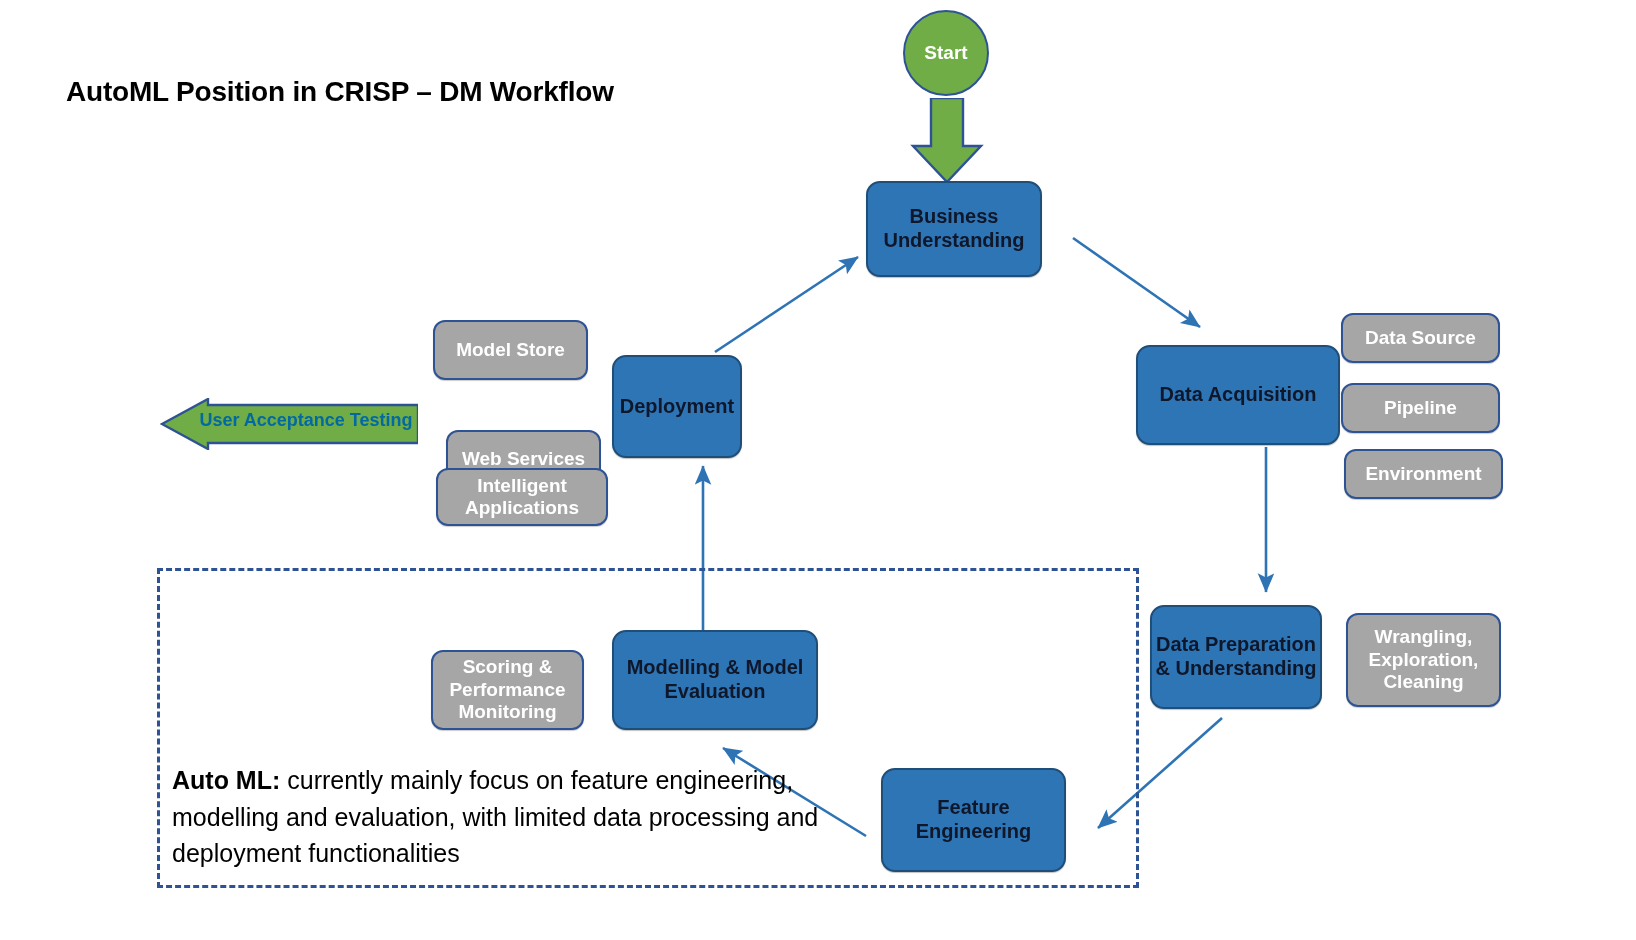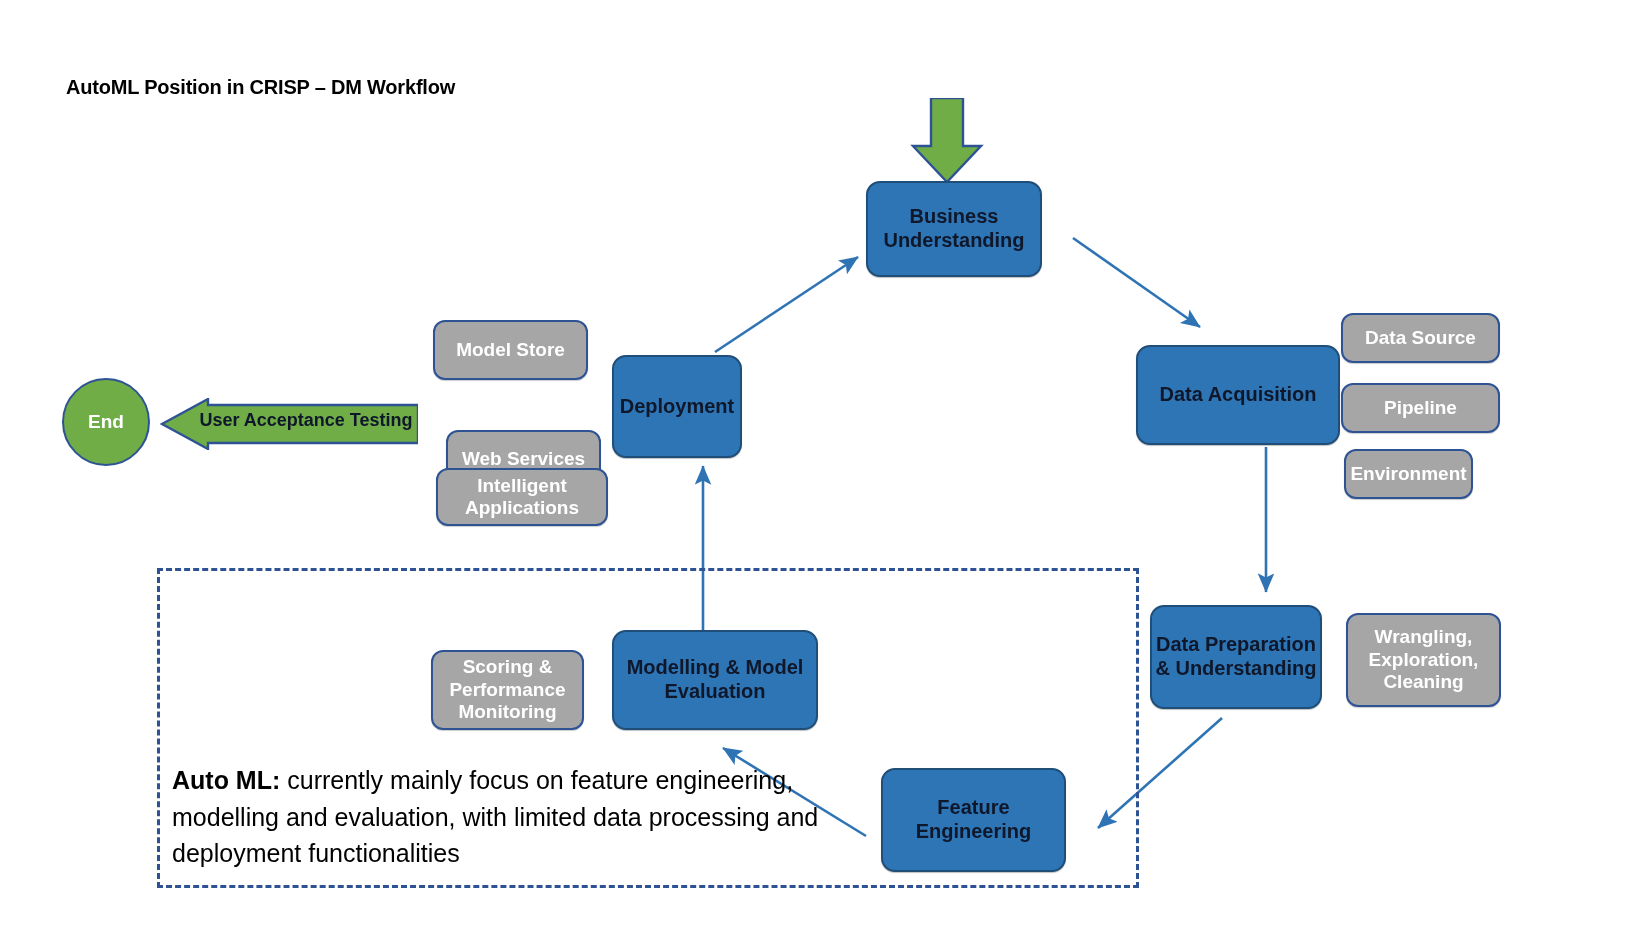--- a/index.html
+++ b/index.html
@@ -62,21 +62,21 @@
     border-radius: 50%;
     font-size: 19px;
     font-weight: 600;
     color: #ffffff;
   }
 
   #title {
     position: absolute;
     left: 66px;
     top: 76px;
-    font-size: 20px;
+    font-size: 28px;
     font-weight: 700;
     color: #000000;
     letter-spacing: -0.2px;
     white-space: nowrap;
   }
 
   #automl-box {
     position: absolute;
     left: 157px;
     top: 568px;
@@ -105,21 +105,21 @@
     top: 398px;
     width: 258px;
     height: 52px;
   }
   #uat-label {
     position: absolute;
     left: 196px;
     top: 410px;
     width: 220px;
     text-align: center;
-    color: #0f172a;
+    color: #0369a1;
     font-size: 18px;
     font-weight: 700;
     pointer-events: none;
     white-space: nowrap;
   }
 
   
   #start-arrow {
     position: absolute;
     left: 905px;
@@ -148,33 +148,34 @@
 
     <line x1="1222" y1="718" x2="1098" y2="828" stroke="#2E74B5" stroke-width="2.6" marker-end="url(#arrowhead)"></line>
 
     <line x1="866" y1="836" x2="723" y2="748" stroke="#2E74B5" stroke-width="2.6" marker-end="url(#arrowhead)"></line>
 
     <line x1="703" y1="632" x2="703" y2="466" stroke="#2E74B5" stroke-width="2.6" marker-end="url(#arrowhead)"></line>
 
     <line x1="715" y1="352" x2="858" y2="257" stroke="#2E74B5" stroke-width="2.6" marker-end="url(#arrowhead)"></line>
   </svg>
 
+  <div class="node terminal" style="left:903px; top:10px; width:86px; height:86px;">Start</div>
 
   <svg id="start-arrow" viewBox="0 0 84 86">
     <polygon points="26,0 58,0 58,48 76,48 42,84 8,48 26,48" fill="#70AD47" stroke="#2E5395" stroke-width="2.4"></polygon>
   </svg>
 
   <div class="node proc" style="left:866px; top:181px; width:176px; height:96px;">Business
 Understanding</div>
 
   <div class="node proc" style="left:1136px; top:345px; width:204px; height:100px;">Data Acquisition</div>
 
   <div class="node aux" style="left:1341px; top:313px; width:159px; height:50px;">Data Source</div>
   <div class="node aux" style="left:1341px; top:383px; width:159px; height:50px;">Pipeline</div>
-  <div class="node aux" style="left:1344px; top:449px; width:129px; height:50px;">Environment</div>
+  <div class="node aux" style="left:1344px; top:449px; width:159px; height:50px;">Environment</div>
 
   <div class="node proc" style="left:1150px; top:605px; width:172px; height:104px;">Data Preparation
 &amp; Understanding</div>
 
   <div class="node aux" style="left:1346px; top:613px; width:155px; height:94px;">Wrangling,
 Exploration,
 Cleaning</div>
 
   <div class="node proc" style="left:881px; top:768px; width:185px; height:104px;">Feature
 Engineering</div>
@@ -191,21 +192,20 @@
   <div class="node aux" style="left:433px; top:320px; width:155px; height:60px;text-align:right;">Model Store</div>
   <div class="node aux" style="left:446px; top:394px; width:155px; height:58px;margin-top:36px;">Web Services</div>
   <div class="node aux" style="left:436px; top:468px; width:172px; height:58px;">Intelligent
 Applications</div>
 
   <svg id="uat-arrow" viewBox="0 0 258 52">
     <polygon points="258,7 48,7 48,1 2,26 48,51 48,45 258,45" fill="#70AD47" stroke="#2E5395" stroke-width="2.4"></polygon>
   </svg>
   <div id="uat-label">User  Acceptance Testing</div>
 
-  <div class="node terminal" style="left:62px; top:378px; width:88px; height:88px;">End</div>
 
   <div id="automl-box"></div>
 
   <div id="automl-note">
     <b>Auto ML:</b><span> currently mainly focus on feature engineering, modelling and evaluation, with limited data processing and deployment functionalities</span>
   </div>
 
 </div>
 
 </body></html>

